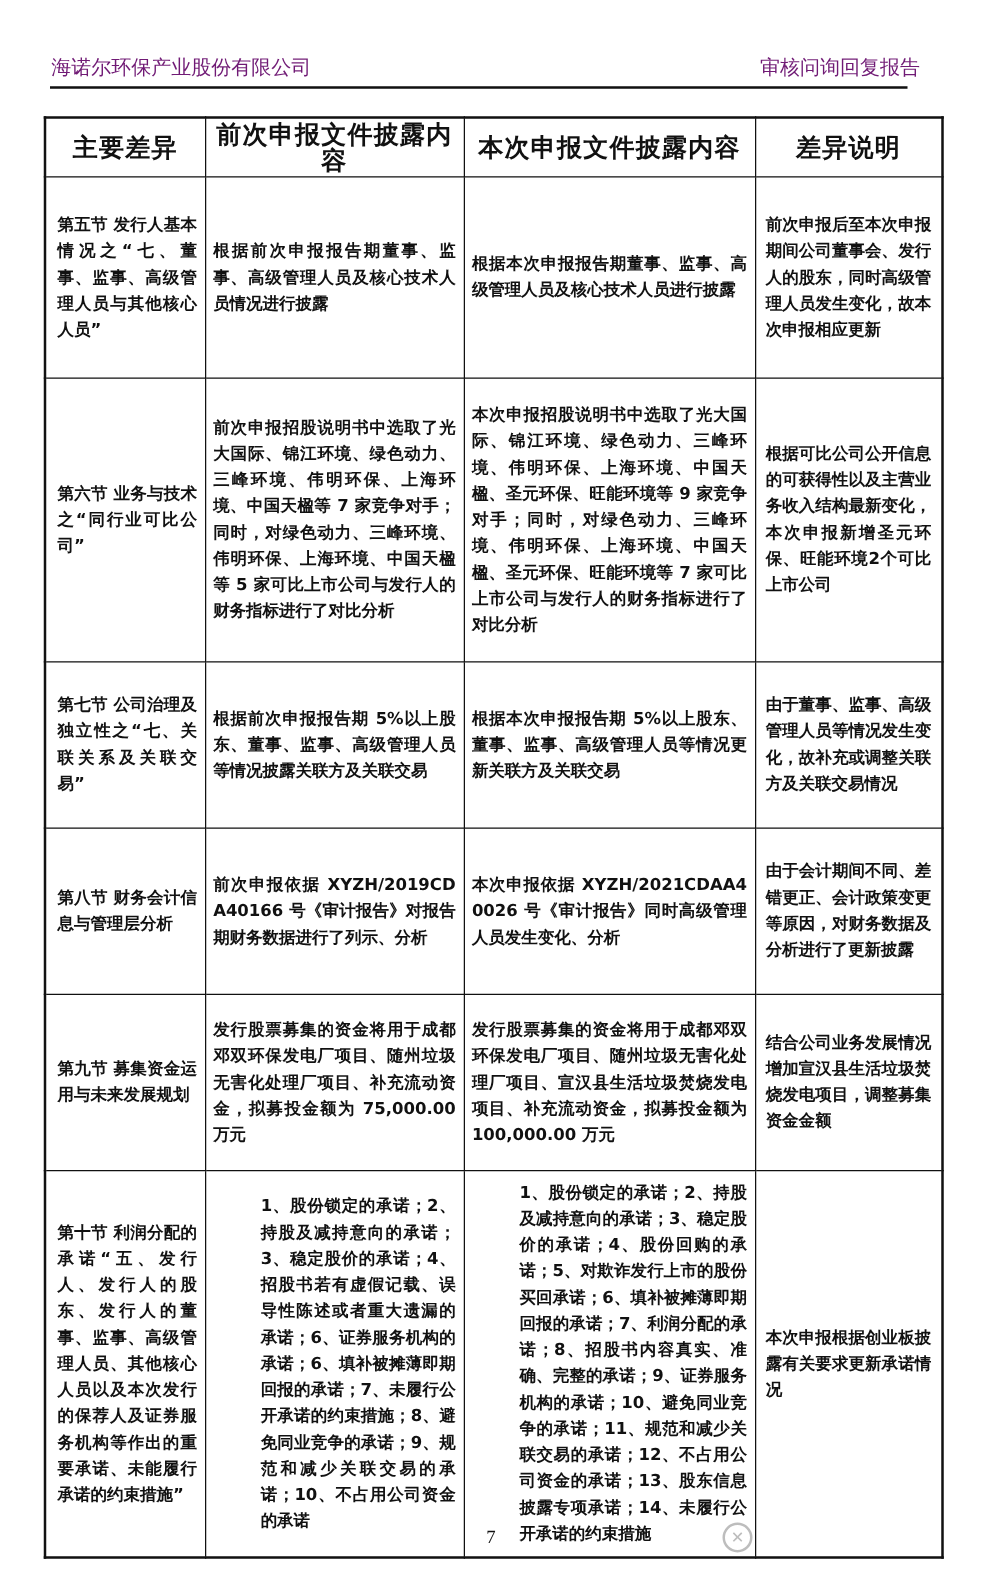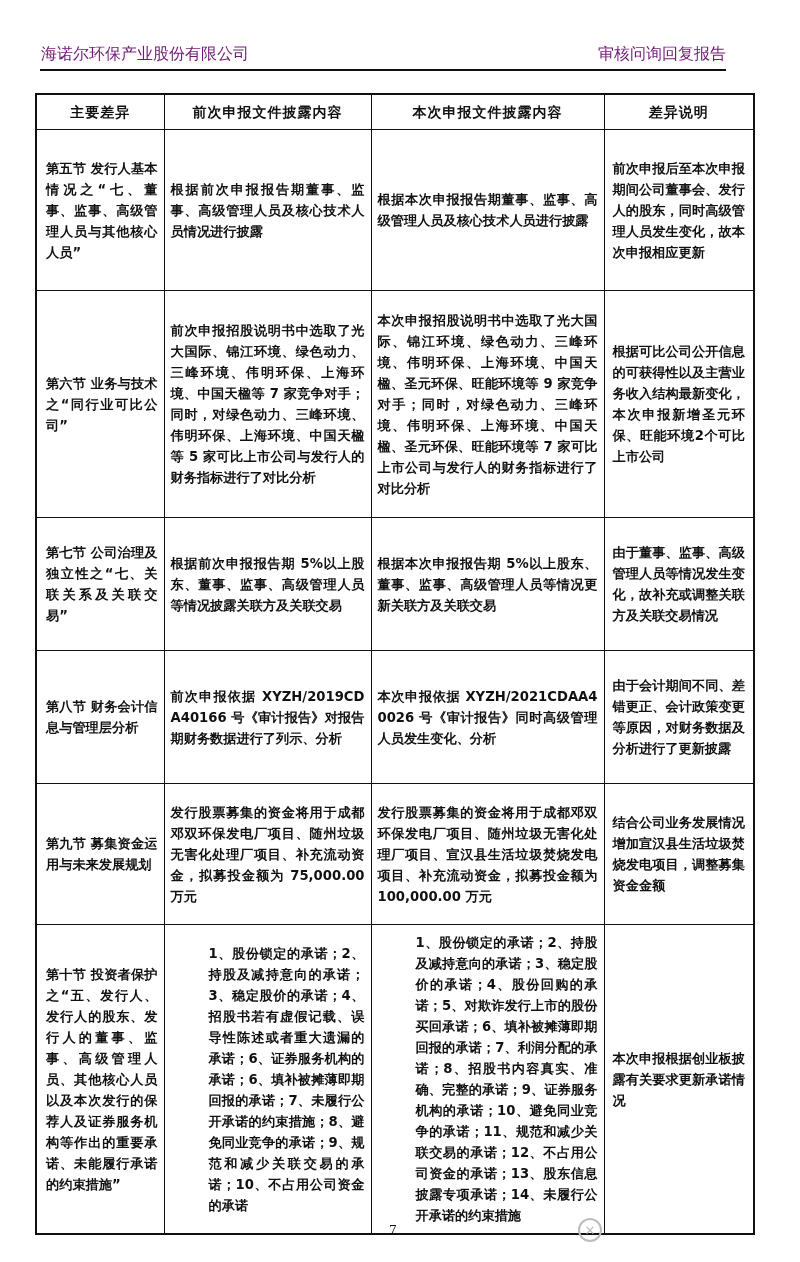--- a/index.html
+++ b/index.html
@@ -1,31 +1,31 @@
 <!DOCTYPE html>
 <html><head>
   <meta charset="utf-8">
   <style>
     html, body { margin: 0; padding: 0; background: #ffffff; }
     body { width: 800px; height: 1262px; position: relative; overflow: hidden;
            font-family: "DejaVu Serif", "Liberation Serif", serif; color: #111; }
     .hdr { position: absolute; top: 44px; font-family: "Liberation Serif", "DejaVu Serif", serif;
            font-size: 16px; color: #701a75; letter-spacing: 0px; }
     .hdr-left { left: 41px; }
-    .hdr-right { right: 74px; }
+    .hdr-right { right: 64px; }
     .hdr-rule { position: absolute; left: 40px; top: 69px; width: 686px; height: 2px; background: #111; }
 
     table.diff { position: absolute; left: 35px; top: 93px; width: 718px;
                  border-collapse: collapse; table-layout: fixed;
                  border: 2px solid #111; }
     table.diff th, table.diff td { border: 1px solid #111; vertical-align: middle;
                  font-family: "DejaVu Sans", "Liberation Sans", sans-serif;
                  font-weight: bold; font-size: 13.2px; line-height: 21px; color: #111;
                  padding: 2px 6px; word-break: break-all; text-align: justify; }
-    table.diff th { height: 30px; text-align: center; font-size: 14px; letter-spacing: 1px; }
+    table.diff th { height: 30px; text-align: center; font-size: 20px; letter-spacing: 1px; }
     table.diff td.c1 { padding: 4px 6px 4px 9px; margin-left: 12px; }
     table.diff td.c4 { padding: 2px 8px; }
     col.w1 { width: 128px; }
     col.w2 { width: 207px; }
     col.w3 { width: 233px; }
     col.w4 { width: 150px; }
     tr.r1 td { height: 152px; }
     tr.r2 td { height: 218px; }
     tr.r3 td { height: 124px; }
     tr.r4 td { height: 124px; }
@@ -87,21 +87,21 @@
       <td>本次申报依据 XYZH/2021CDAA40026 号《审计报告》同时高级管理人员发生变化、分析</td>
       <td class="c4">由于会计期间不同、差错更正、会计政策变更等原因，对财务数据及分析进行了更新披露</td>
     </tr>
     <tr class="r5">
       <td class="c1">第九节 募集资金运用与未来发展规划</td>
       <td>发行股票募集的资金将用于成都邓双环保发电厂项目、随州垃圾无害化处理厂项目、补充流动资金，拟募投金额为 75,000.00 万元</td>
       <td>发行股票募集的资金将用于成都邓双环保发电厂项目、随州垃圾无害化处理厂项目、宣汉县生活垃圾焚烧发电项目、补充流动资金，拟募投金额为 100,000.00 万元</td>
       <td class="c4">结合公司业务发展情况增加宣汉县生活垃圾焚烧发电项目，调整募集资金金额</td>
     </tr>
     <tr class="r6">
-      <td class="c1">第十节 投资者保护之“五、发行人、发行人的股东、发行人的董事、监事、高级管理人员、其他核心人员以及本次发行的保荐人及证券服务机构等作出的重要承诺、未能履行承诺的约束措施”</td>
+      <td class="c1">第十节 利润分配的承诺“五、发行人、发行人的股东、发行人的董事、监事、高级管理人员、其他核心人员以及本次发行的保荐人及证券服务机构等作出的重要承诺、未能履行承诺的约束措施”</td>
       <td>1、股份锁定的承诺；2、持股及减持意向的承诺；3、稳定股价的承诺；4、招股书若有虚假记载、误导性陈述或者重大遗漏的承诺；6、证券服务机构的承诺；6、填补被摊薄即期回报的承诺；7、未履行公开承诺的约束措施；8、避免同业竞争的承诺；9、规范和减少关联交易的承诺；10、不占用公司资金的承诺</td>
       <td>1、股份锁定的承诺；2、持股及减持意向的承诺；3、稳定股价的承诺；4、股份回购的承诺；5、对欺诈发行上市的股份买回承诺；6、填补被摊薄即期回报的承诺；7、利润分配的承诺；8、招股书内容真实、准确、完整的承诺；9、证券服务机构的承诺；10、避免同业竞争的承诺；11、规范和减少关联交易的承诺；12、不占用公司资金的承诺；13、股东信息披露专项承诺；14、未履行公开承诺的约束措施</td>
       <td class="c4">本次申报根据创业板披露有关要求更新承诺情况</td>
     </tr>
   </tbody>
 </table>
 
 <div class="page-num">7</div>
 
 <div class="watermark">

